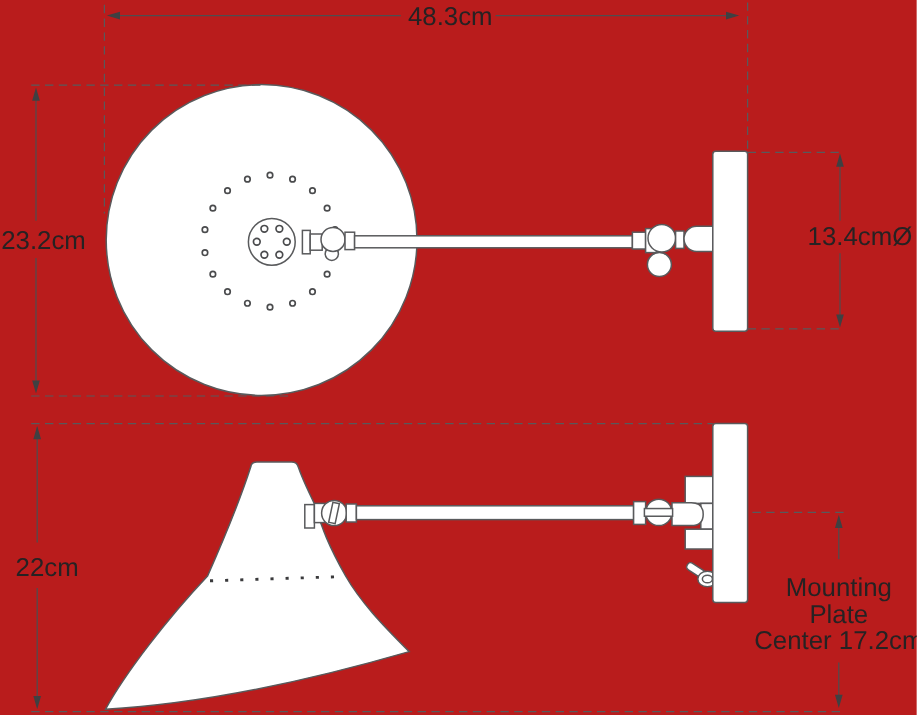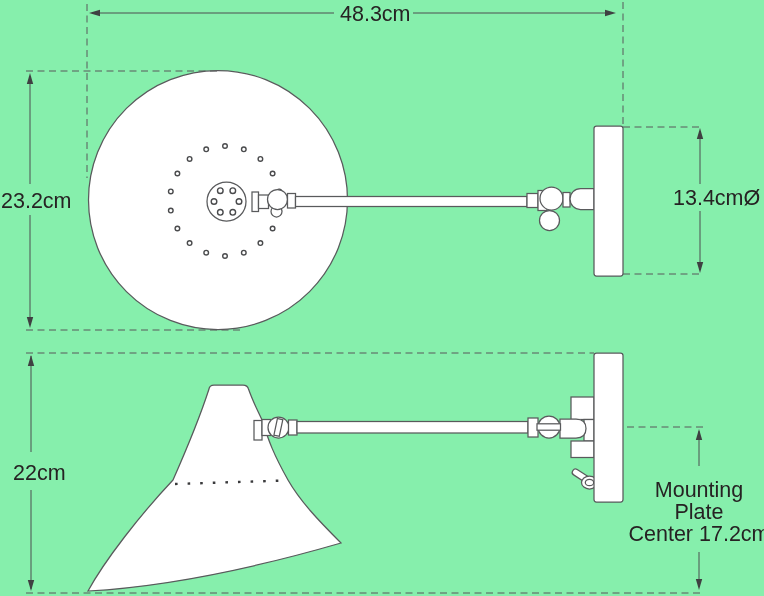--- a/index.html
+++ b/index.html
@@ -1,16 +1,16 @@
 <!DOCTYPE html>
 <html><head>
 <meta charset="utf-8">
 <style>
   html,body{margin:0;padding:0;background:#ffffff;}
-  .stage{position:relative;width:764px;height:596px;background:#86efac;overflow:hidden;
+  .stage{position:relative;width:764px;height:596px;background:#b91c1c;overflow:hidden;
          font-family:"Liberation Sans", sans-serif;}
   svg{display:block;}
   .obj{fill:#ffffff;stroke:#595a5c;stroke-width:1.25;}
   .obj-nf{fill:none;stroke:#595a5c;stroke-width:1.25;}
   .hole{fill:none;stroke:#4a4b4d;stroke-width:1.4;}
   .dim{fill:none;stroke:#4d4e50;stroke-width:1;}
   .dash{fill:none;stroke:#58595b;stroke-width:1;stroke-dasharray:7 4.5;}
   .arrow{fill:#3f4042;stroke:none;}
   .dimtext{fill:#262223;font-size:21.5px;}
   .perf{fill:none;stroke:#3a3a3c;stroke-width:2.4;stroke-dasharray:2.6 10;}

